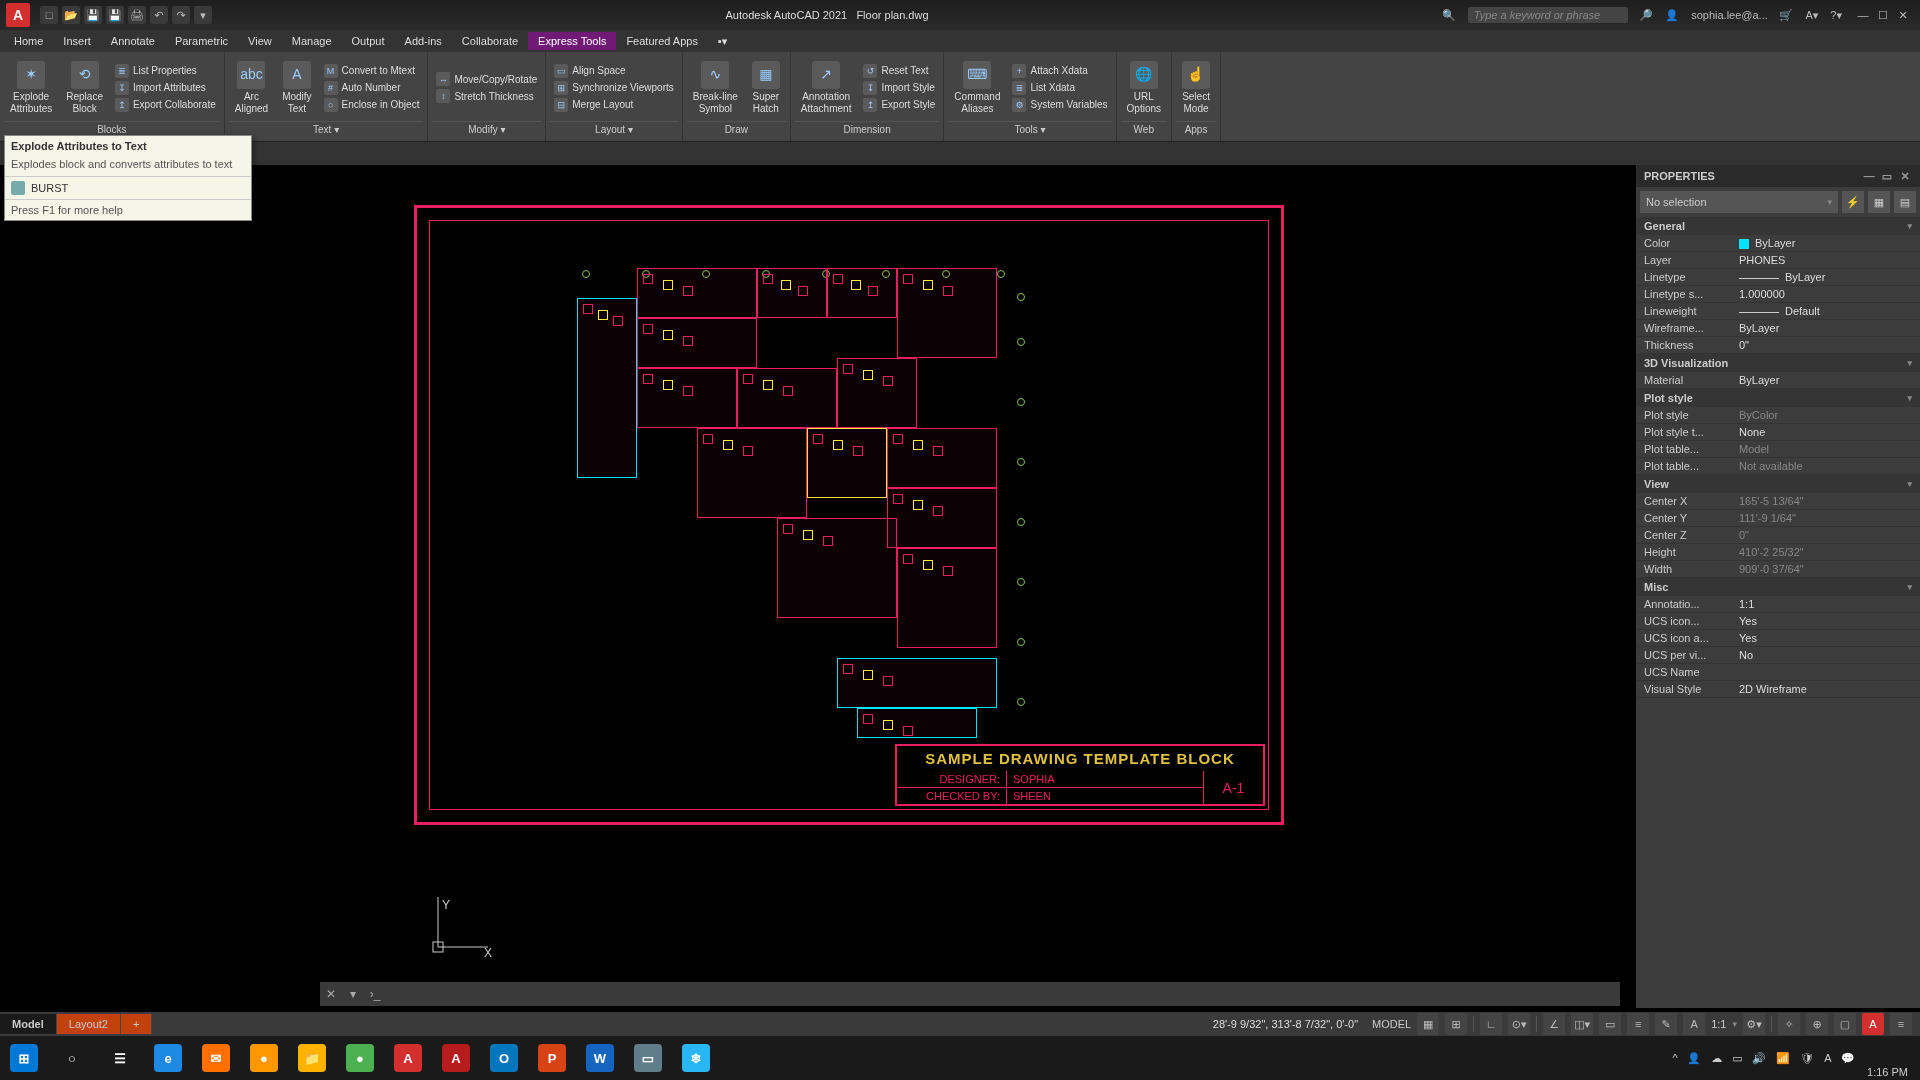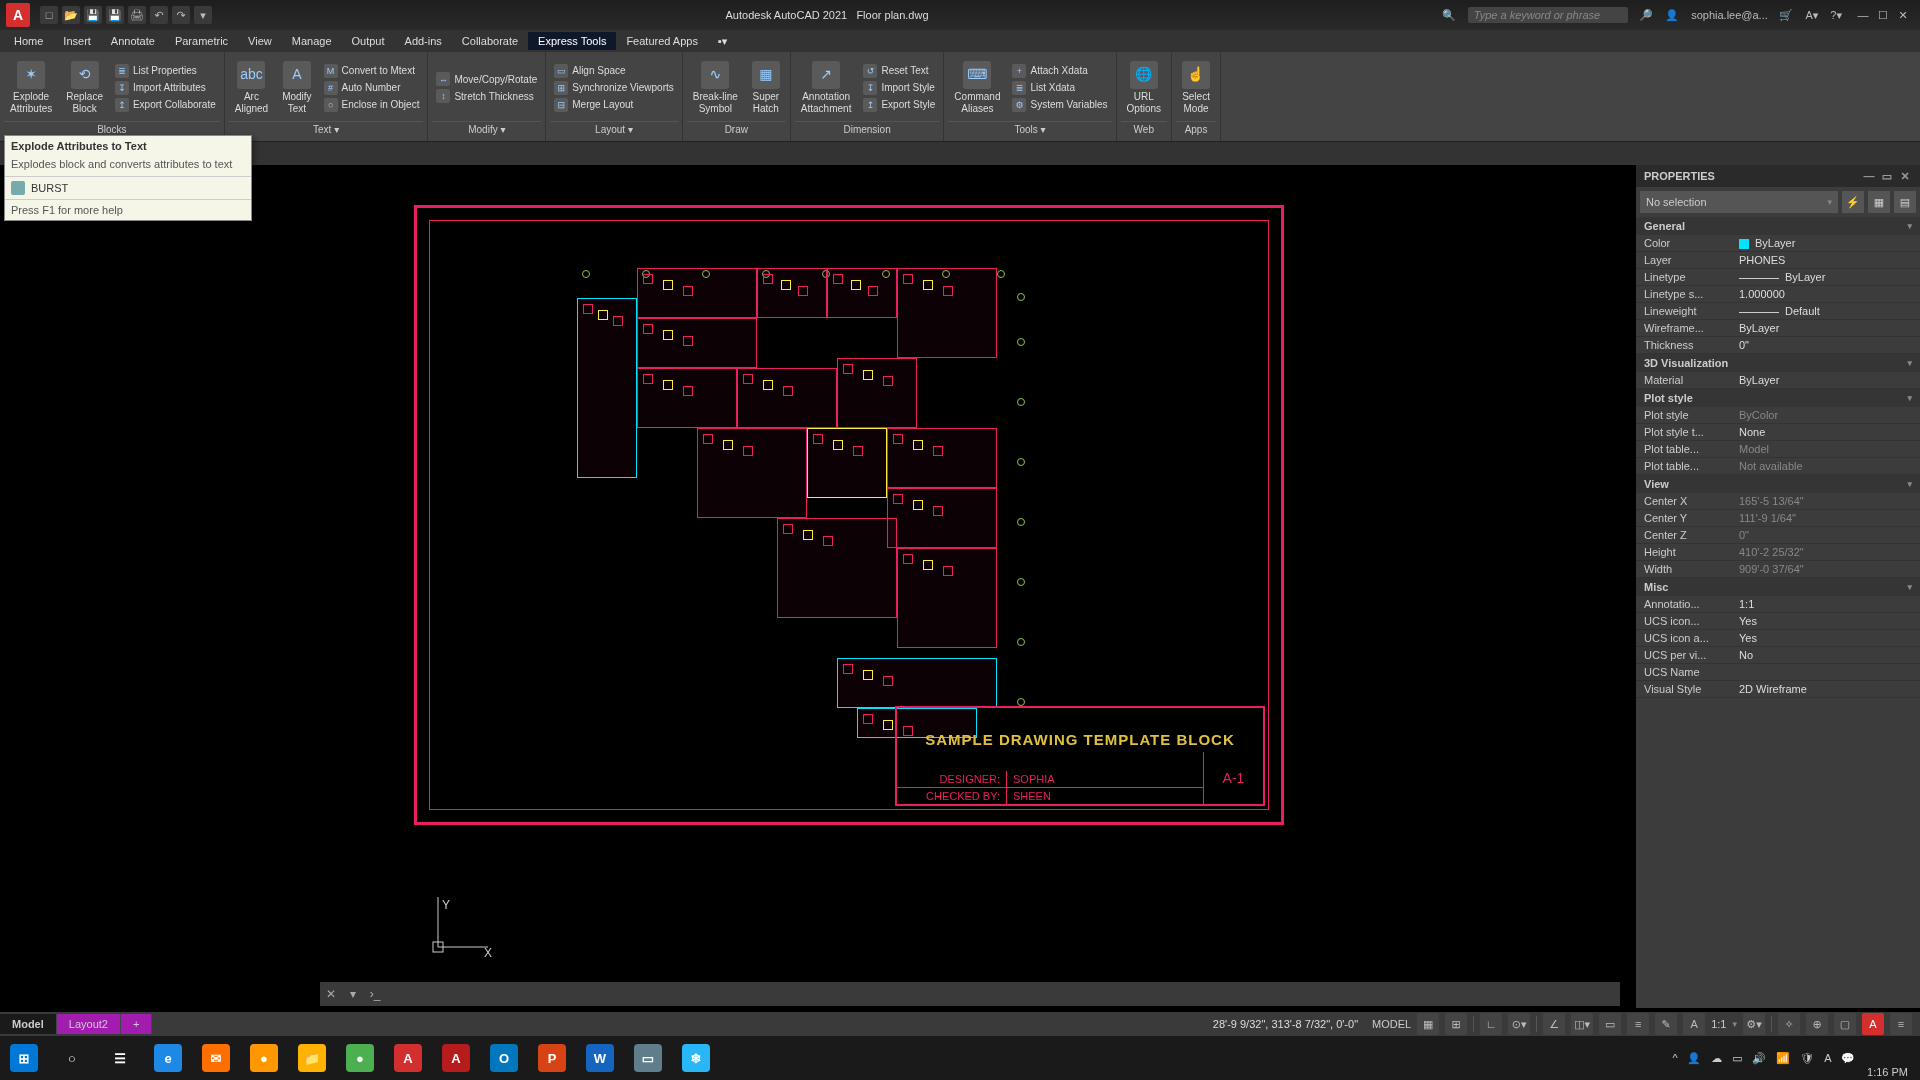--- a/index.html
+++ b/index.html
@@ -12,21 +12,21 @@
 .qat-btn { width: 18px; height: 18px; background: #3a3a3a; border-radius: 2px; display:flex;align-items:center;justify-content:center;color:#bbb;font-size:11px;}
 .title-center { flex: 1; text-align: center; color: #ddd; }
 .title-right { display: flex; align-items: center; gap: 12px; margin-right: 8px; color:#bbb;}
 .search-box { background: #444; padding: 2px 6px; border-radius: 2px; color: #888; font-style: italic; width:160px;font-size:11px;}
 .win-ctrl { display: flex; gap: 2px; }
 .win-btn { width: 18px; height: 16px; display:flex;align-items:center;justify-content:center;color:#bbb;font-size:11px;}
 
 
 .menubar { height: 22px; background: #333; display: flex; align-items: center; padding: 0 4px; }
 .menu-item { padding: 3px 10px; color: #ddd; font-size: 11px; cursor: pointer; }
-.menu-item.active { background: #0f172a; color:#fff;}
+.menu-item.active { background: #701a75; color:#fff;}
 
 
 .ribbon { height: 90px; background: #444; display: flex; border-bottom: 1px solid #222;}
 .ribbon-panel { border-right: 1px solid #333; padding: 2px 4px; display: flex; flex-direction: column;}
 .panel-body { flex: 1; display: flex; align-items: center; gap: 2px;}
 .panel-title { height: 18px; text-align: center; color: #ccc; font-size: 10px; border-top:1px solid #555;padding-top:2px;}
 .big-btn { display: flex; flex-direction: column; align-items: center; justify-content:center; padding: 2px 6px; color: #ddd; font-size: 10px; cursor: pointer; text-align:center;line-height:1.2;}
 .big-btn .ico { width: 28px; height: 28px; background: #5a5a5a; margin-bottom: 2px; border-radius: 3px; display:flex;align-items:center;justify-content:center;font-size:14px;color:#9cf;}
 .small-col { display: flex; flex-direction: column; gap: 1px;}
 .small-btn { display: flex; align-items: center; gap: 4px; padding: 1px 4px; color: #ddd; font-size: 10px; cursor: pointer; white-space:nowrap;}
@@ -62,21 +62,21 @@
 
 .cyan { border-color: #00e5ff; }
 .mag { border-color: #e91e63; }
 .yel { border-color: #ffeb3b; }
 
 .grid-dot { position: absolute; width: 8px; height: 8px; border: 1px solid #8bc34a; border-radius: 50%; }
 
 
 .titleblock { position: absolute; right: 16px; bottom: 16px; width: 370px; border: 2px solid #e91e63; }
 .tb-row { display: flex; border-top: 1px solid #e91e63; font-size: 11px;}
-.tb-row:first-child { border-top: none; margin-top: 19px; }
+.tb-row:first-child { border-top: none; }
 .tb-header { color: #e0c040; font-size: 15px; font-weight: bold; text-align: center; padding: 4px; letter-spacing: 1px;}
 .tb-label { width: 110px; text-align: right; color: #e91e63; padding: 2px 6px; border-right: 1px solid #e91e63;}
 .tb-val { flex: 1; color: #e91e63; padding: 2px 6px;}
 .tb-sheet { width: 60px; border-left: 1px solid #e91e63; color: #e91e63; display:flex;align-items:center;justify-content:center;font-size:14px;}
 
 
 .ucs { position: absolute; left: 200px; bottom: 60px; color: #ccc; font-size: 12px;}
 .ucs .y { position: absolute; left: 8px; top: -50px;}
 .ucs .x { position: absolute; left: 50px; top: -2px;}
 .ucs svg { stroke: #ccc; fill: none;}
@@ -98,21 +98,21 @@
 .line-sample { display:inline-block; width: 40px; border-top: 1px solid #ccc; vertical-align: middle; margin-right: 6px;}
 
 
 .cmdline { position: absolute; left: 320px; right: 300px; bottom: 30px; height: 24px; background: #3a3a3a; display: flex; align-items: center;}
 .cmd-btn { width: 22px; height: 22px; display:flex;align-items:center;justify-content:center;color:#aaa;font-size:12px;}
 .cmd-input { flex: 1; background: #2a2a2a; margin-left: 6px; padding: 3px 8px; color: #888; font-style: italic; font-family: Consolas, monospace; font-size: 12px;}
 
 
 .bottom { position: absolute; left: 0; right: 0; bottom: 44px; height: 24px; background: #3a3a3a; display: flex; align-items: center; color: #ccc; font-size: 11px;}
 .bottom .tabs { display: flex;}
-.bottom .tab { padding: 4px 12px; background: #a21caf; border-right: 1px solid #444; cursor: pointer;}
+.bottom .tab { padding: 4px 12px; background: #c2410c; border-right: 1px solid #444; cursor: pointer;}
 .bottom .tab.active { background: #1a1a1a; font-weight: bold;}
 .status { margin-left: auto; display: flex; align-items: center; gap: 6px; padding-right: 8px;}
 .coord { color: #ddd; margin-right: 8px;}
 .st-btn { width: 22px; height: 22px; background: #444; border-radius: 2px; display:flex;align-items:center;justify-content:center;color:#bbb;font-size:11px;}
 .st-sep { width: 1px; height: 16px; background: #555;}
 
 
 .taskbar { position: absolute; left: 0; right: 0; bottom: 0; height: 44px; background: #1a1a1a; display: flex; align-items: center;}
 .tb-app { width: 48px; height: 44px; display:flex;align-items:center;justify-content:center;color:#ddd;font-size:18px;}
 .tb-app .app-sq { width: 28px; height: 28px; border-radius: 4px; display:flex;align-items:center;justify-content:center;font-size:13px;font-weight:bold;}

